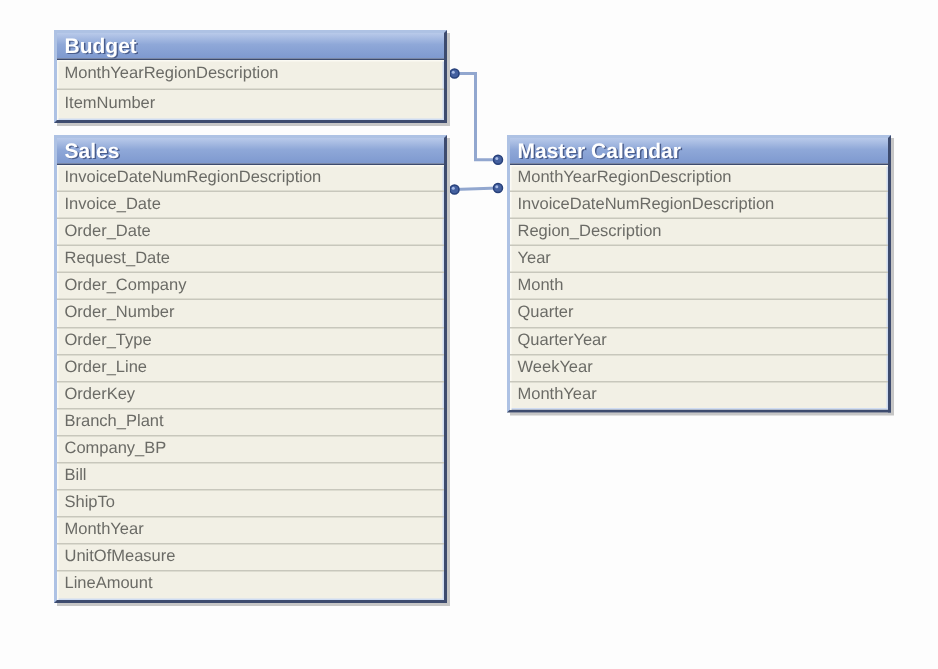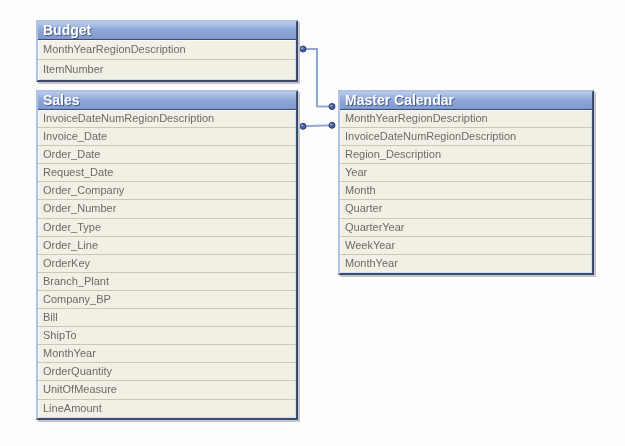--- a/index.html
+++ b/index.html
@@ -103,21 +103,20 @@
         <div class="row">Order_Company</div>
         <div class="row">Order_Number</div>
         <div class="row">Order_Type</div>
         <div class="row">Order_Line</div>
         <div class="row">OrderKey</div>
         <div class="row">Branch_Plant</div>
         <div class="row">Company_BP</div>
         <div class="row">Bill</div>
         <div class="row">ShipTo</div>
         <div class="row">MonthYear</div>
-        <div class="row">OrderQuantity</div>
         <div class="row">UnitOfMeasure</div>
         <div class="row">LineAmount</div>
       </div>
   </div>
 
   <div class="box" id="table-mc">
     <div class="box-header">
       <span>Master Calendar</span>
     </div>
     <div class="rows">

